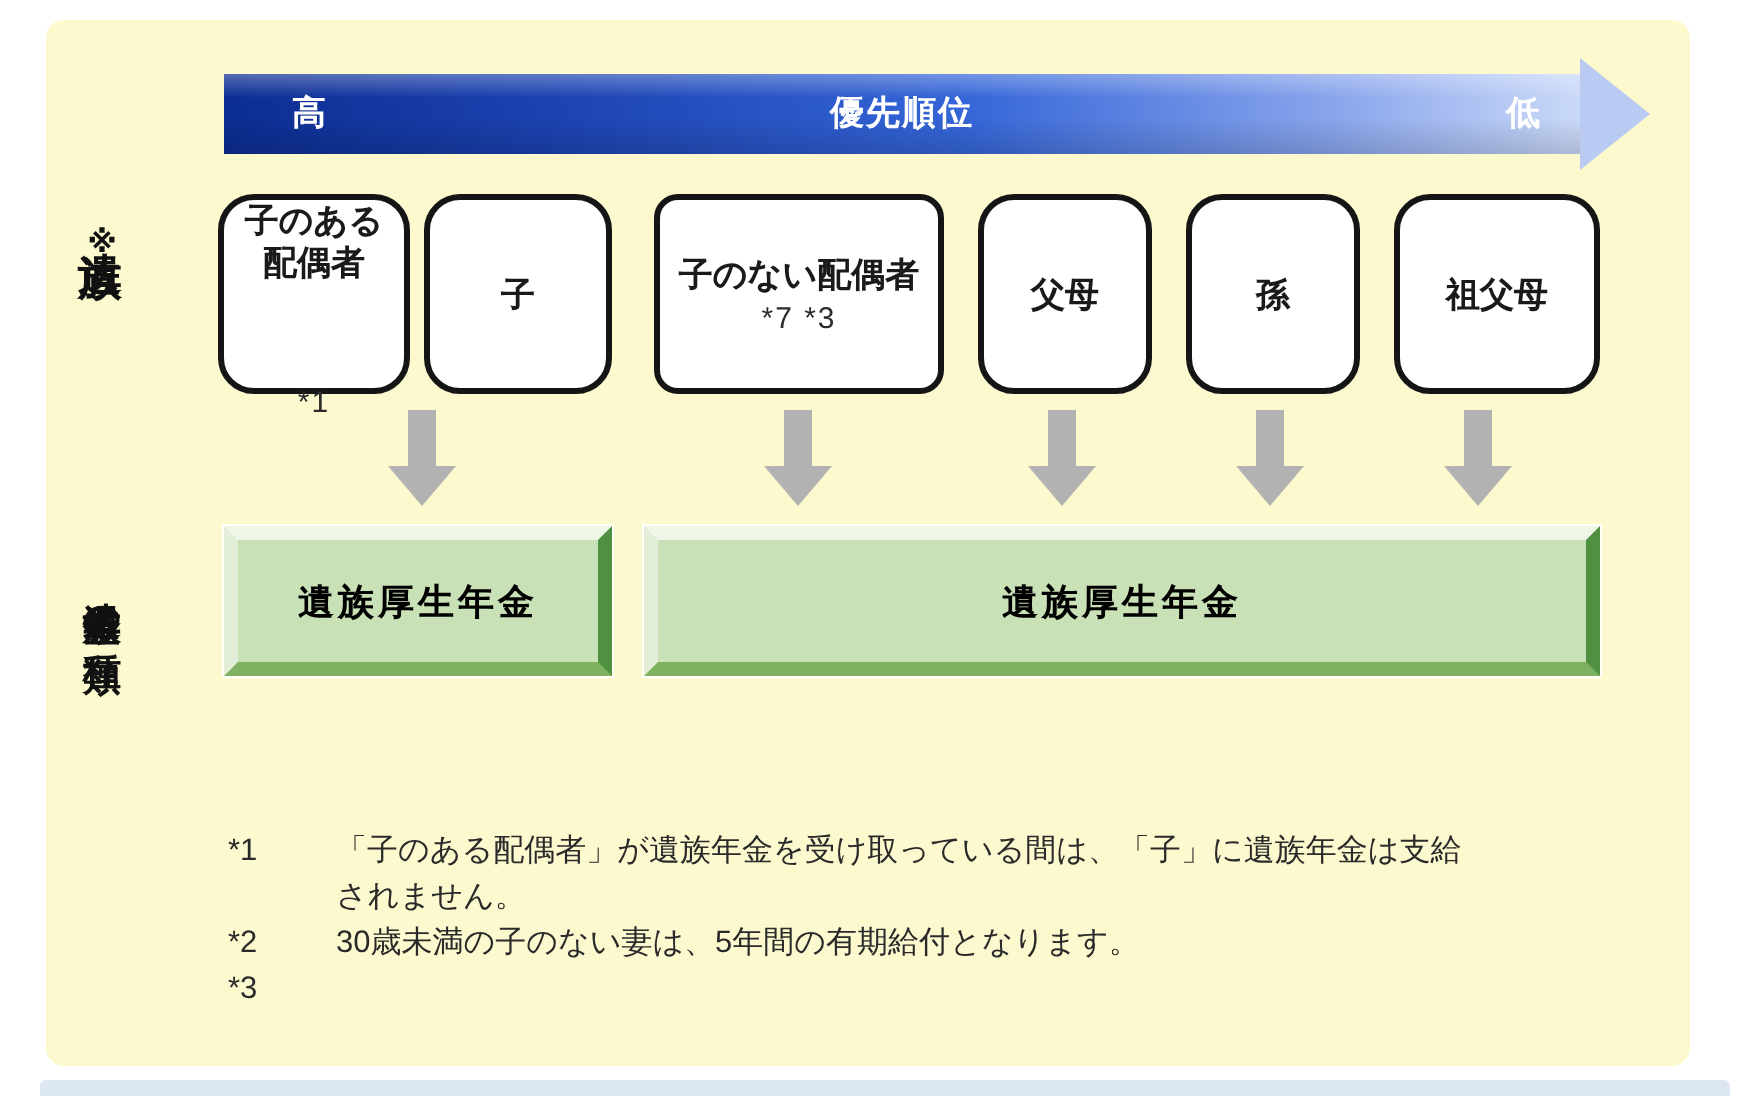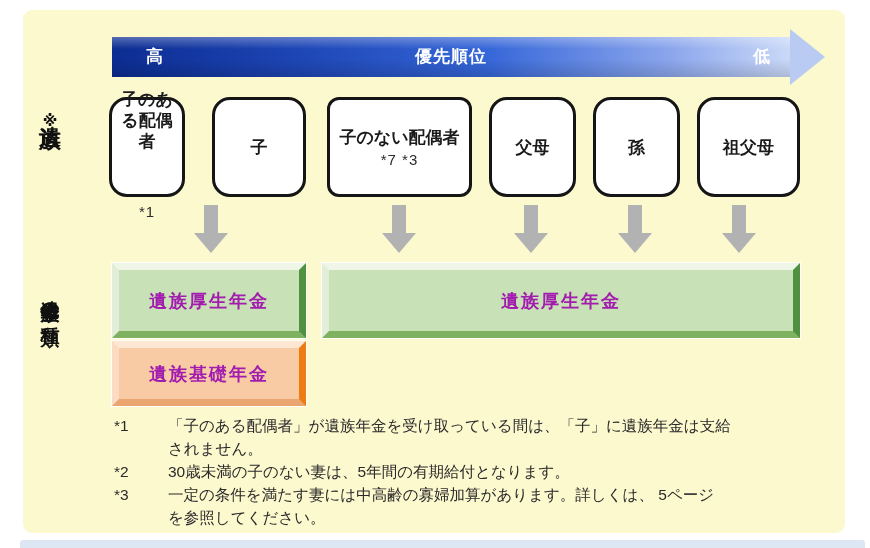--- a/index.html
+++ b/index.html
@@ -38,39 +38,39 @@
 
   
   .person-box{
     position:absolute;top:97px;height:100px;box-sizing:border-box;
     background:#ffffff;border:3px solid #151515;border-radius:18px;
     display:flex;flex-direction:column;align-items:center;justify-content:center;
     text-align:center;
   }
   .person-name{font-weight:bold;font-size:17px;line-height:21px;padding:0 9px;}
   .person-note{font-size:15px;color:#2b2b2b;margin-top:3px;letter-spacing:1px;min-height:2px;}
-  .box1{left:109px;width:76px;gap:48px;}
+  .box1{left:109px;width:96px;gap:48px;}
   .box2{left:212px;width:94px;}
   .box3{left:327px;width:145px;border-radius:12px;}
   .box4{left:489px;width:87px;align-items:center;}
   .box5{left:593px;width:87px;}
   .box6{left:697px;width:103px;}
 
   
   .down-arrow{position:absolute;top:205px;width:34px;height:48px;}
   .down-arrow .stem{width:14px;height:28px;margin:0 auto;background:#b2b2b2;}
   .down-arrow .head{width:0;height:0;margin:0 auto;
     border-top:20px solid #b2b2b2;border-left:17px solid transparent;border-right:17px solid transparent;}
   .da1{left:194px;} .da2{left:382px;} .da3{left:514px;} .da4{left:618px;} .da5{left:722px;}
 
   
   .pension-bar{
     position:absolute;box-sizing:border-box;
     display:flex;align-items:center;justify-content:center;
-    font-weight:bold;font-size:18px;letter-spacing:2px;color:#a21caf;
+    font-weight:bold;font-size:18px;letter-spacing:2px;color:#000000;
     border-style:solid;border-width:7px;
     box-shadow:0 0 0 1px rgba(255,255,255,.85);
   }
   .bar-green{
     background:#c9e1b6;
     border-top-color:#eff6e8;border-left-color:#e2eed8;
     border-right-color:#4f9140;border-bottom-color:#7fb260;
   }
   .bar-orange{
     background:#f8cba4;
@@ -157,37 +157,32 @@
       <div class="head"></div>
     </div>
   <div class="down-arrow da5">
       <div class="stem"></div>
       <div class="head"></div>
     </div>
 
   <div class="pension-bar bar-green bar-kosei-left">
     <span>遺族厚生年金</span>
   </div>
-  <div class="pension-bar bar-orange bar-kiso-left">
-    <span>遺族基礎年金</span>
-  </div>
   <div class="pension-bar bar-green bar-kosei-right">
     <span>遺族厚生年金</span>
   </div>
 
   <div class="footnotes">
     <div class="footnote-item">
       <span class="footnote-marker">*1</span>
       <span class="footnote-text">「子のある配偶者」が遺族年金を受け取っている間は、「子」に遺族年金は支給
 されません。</span>
     </div>
     <div class="footnote-item">
       <span class="footnote-marker">*2</span>
       <span class="footnote-text">30歳未満の子のない妻は、5年間の有期給付となります。</span>
     </div>
     <div class="footnote-item">
       <span class="footnote-marker">*3</span>
-      <span class="footnote-text">一定の条件を満たす妻には中高齢の寡婦加算があります。詳しくは、 5ページ
-を参照してください。</span>
     </div>
   </div>
 
 </div>
 
 </body></html>

